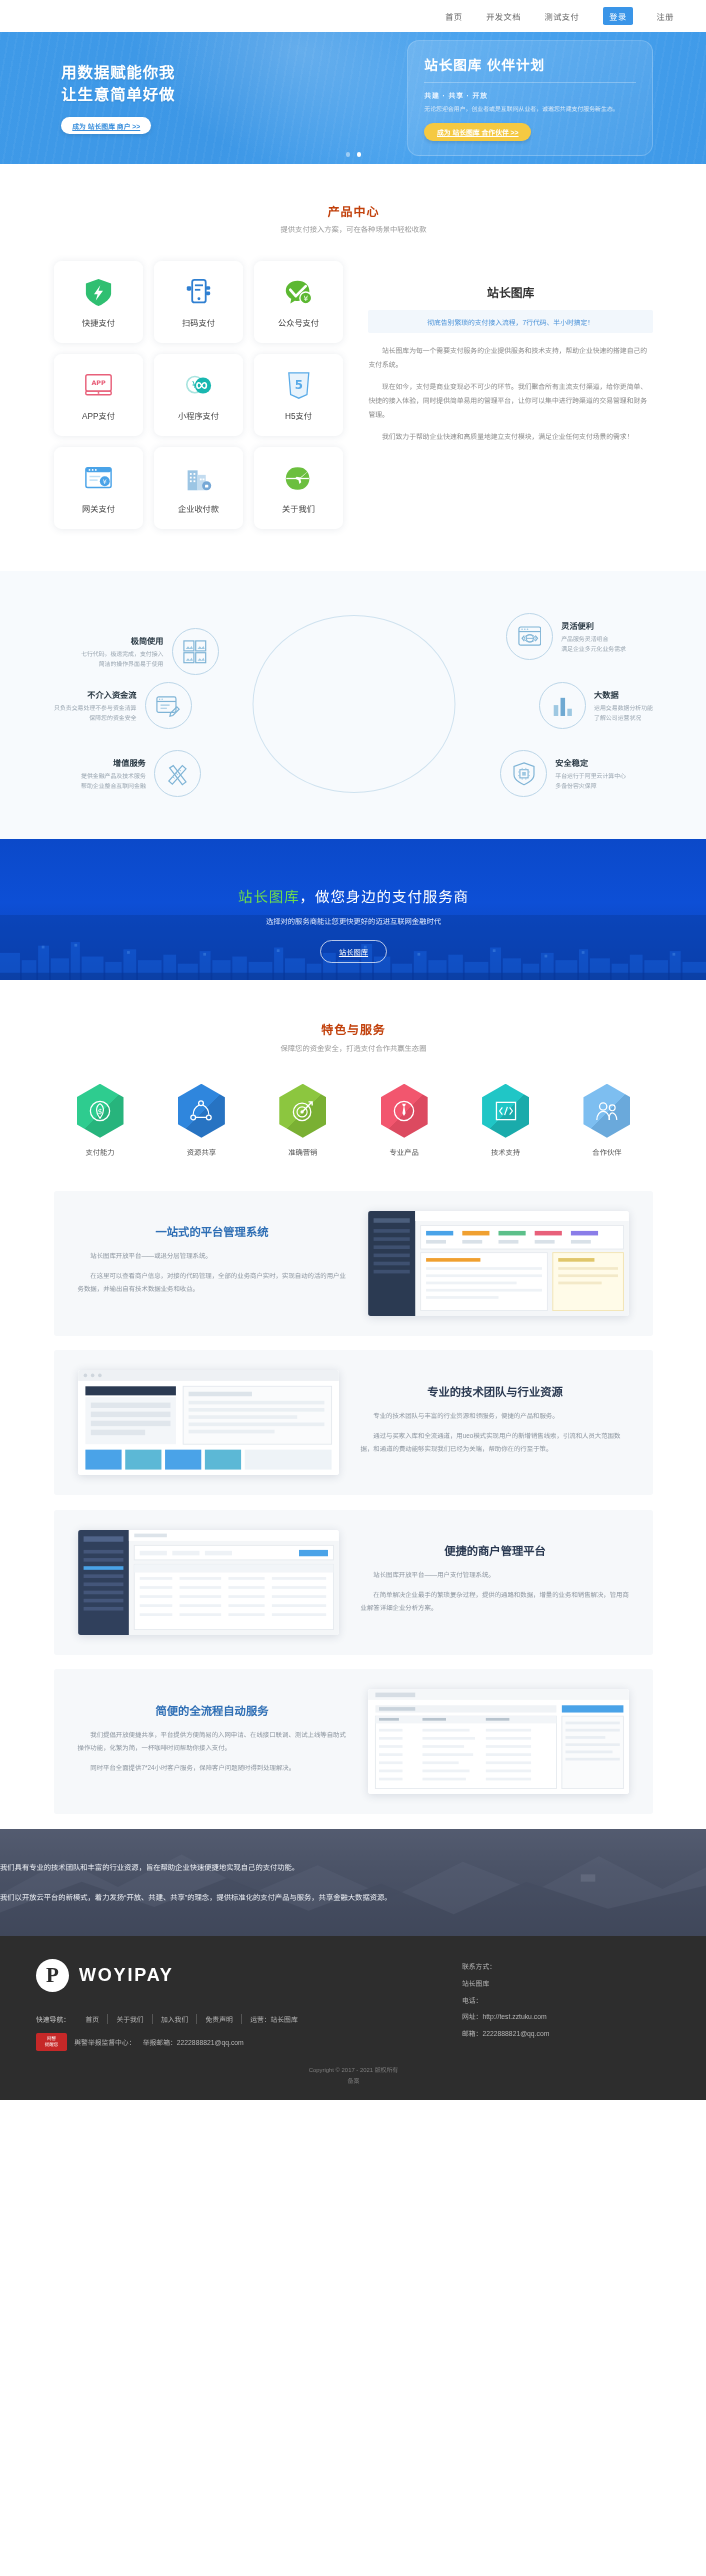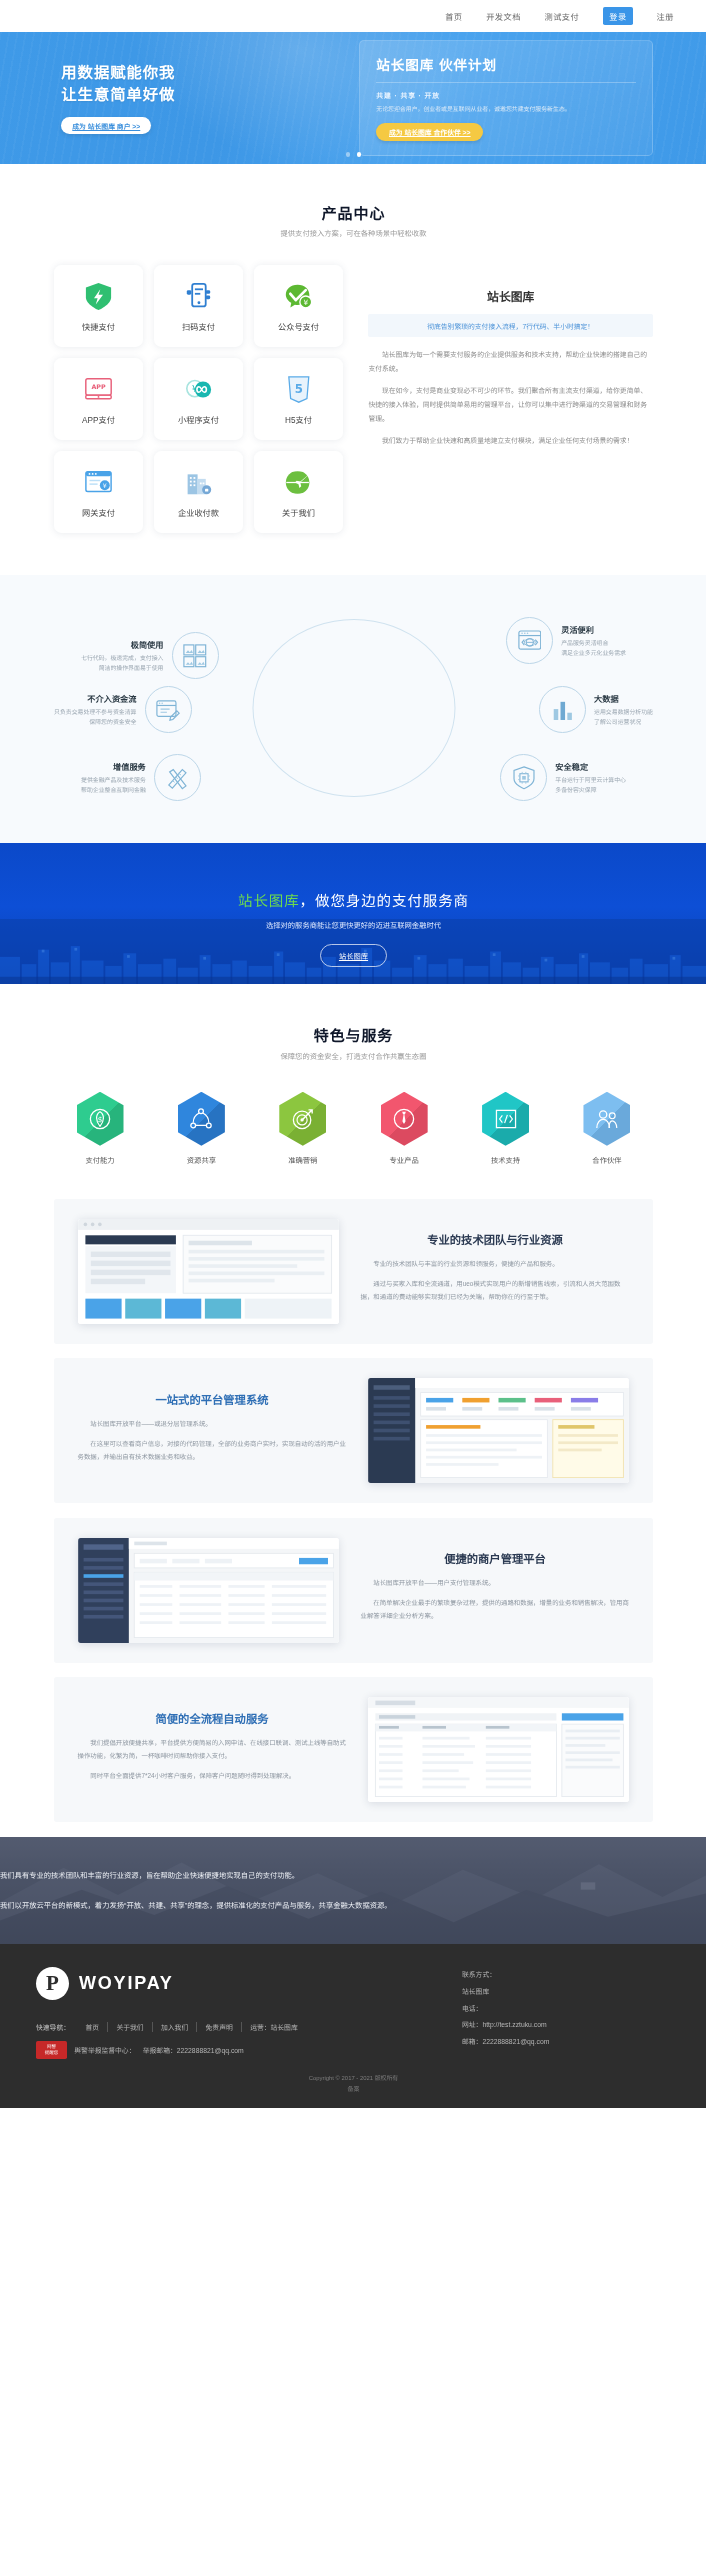--- a/index.html
+++ b/index.html
@@ -42,21 +42,21 @@
   .hero-title {
     color:#fff; font-size:15.4px; line-height:1.45; font-weight:bold; letter-spacing:0.9px;
     text-shadow:0 0.9px 1.8px rgba(0,0,0,.08);
   }
   .pill-white {
     display:inline-block; margin-top:11px; background:#fff; color:#3a8fdc;
     font-size:6.8px; padding:3.6px 11px; border-radius:18px; font-weight:bold;
     box-shadow:0 1.8px 4.5px rgba(0,0,0,.10); white-space:nowrap;
   }
   .hero-card {
-    width:294px; padding:12.7px 16.3px 14.5px; border-radius:5px;
+    width:246px; padding:12.7px 16.3px 14.5px; border-radius:12px;
     background:linear-gradient(160deg,rgba(255,255,255,.16),rgba(255,255,255,.06));
     border:0.9px solid rgba(255,255,255,.18); text-align:left;
   }
   .hero-card h3 { color:#fff; font-size:13.6px; font-weight:bold; letter-spacing:0.9px; }
   .hero-card .rule { height:0.9px; background:rgba(255,255,255,.28); margin:8.2px 0 7.3px; }
   .hero-card .sub { color:#eaf4ff; font-size:6.8px; font-weight:bold; letter-spacing:0.9px; }
   .hero-card .desc { color:#dbeaf8; font-size:5.9px; line-height:1.7; margin-top:4.5px; }
   .pill-yellow {
     display:inline-block; margin-top:9px; background:#f5c942; color:#fff;
     font-size:6.8px; padding:3.6px 12.7px; border-radius:18px; font-weight:bold;
@@ -64,21 +64,21 @@
   }
   .dots { position:absolute; bottom:5.4px; left:0; width:100%; text-align:center; }
   .dots i {
     display:inline-block; width:4.5px; height:4.5px; border-radius:50%;
     background:rgba(255,255,255,.45); margin:0 1.8px;
   }
   .dots i.on { background:#fff; }
 
   
   .sec-head { text-align:center; }
-  .sec-head h2 { font-size:15px; color:#0f172a; font-weight:bold; letter-spacing:0.9px; }
+  .sec-head h2 { font-size:12px; color:#c2410c; font-weight:bold; letter-spacing:0.9px; }
   .sec-head p { font-size:7.3px; color:#999; margin-top:5.4px; }
 
   .section { width:599px; margin:0 auto; }
 
   
   .products { padding:38px 0 42px; background:#fff; }
   .prod-body { display:flex; gap:25.4px; margin-top:27px; }
   .prod-grid { display:grid; grid-template-columns:repeat(3,1fr); gap:11px; width:289px; }
   .prod-card {
     background:#fff; border-radius:7.3px; height:82px;
@@ -613,55 +613,20 @@
                 <circle cx="19" cy="8.5" r="3.2" fill="none" stroke="#fff" stroke-width="1.3"></circle>
                 <path d="M15.5 22 C15.5 16.5 17 14 19 14 s5 2.5 5 8" fill="none" stroke="#fff" stroke-width="1.3"></path>
               </svg>
           </div>
           <div class="lbl">合作伙伴</div>
         </div>
       </div>
     </div>
   </section>
 
-  <div class="show">
-    <div class="shot">
-      <svg width="261" height="105" viewBox="0 0 288 116">
-        <rect width="288" height="116" fill="#fff"></rect>
-        <rect x="0" y="0" width="288" height="12" fill="#eef1f4"></rect>
-        <circle cx="8" cy="6" r="2" fill="#cfd6dd"></circle>
-          <circle cx="16" cy="6" r="2" fill="#cfd6dd"></circle>
-          <circle cx="24" cy="6" r="2" fill="#cfd6dd"></circle>
-        <rect x="8" y="18" width="100" height="10" fill="#2b3a52"></rect>
-        <rect x="8" y="30" width="100" height="52" fill="#f3f6f9"></rect>
-        <rect x="14" y="36" width="88" height="6" fill="#e0e6ec"></rect>
-        <rect x="14" y="46" width="88" height="6" fill="#e0e6ec"></rect>
-        <rect x="14" y="56" width="88" height="6" fill="#e0e6ec"></rect>
-        <rect x="14" y="66" width="60" height="6" fill="#e0e6ec"></rect>
-        <rect x="116" y="18" width="164" height="64" fill="#fafbfc" stroke="#e4e9ee"></rect>
-        <rect x="122" y="24" width="70" height="5" fill="#dde4ea"></rect>
-        <rect x="122" y="34" width="150" height="4" fill="#eaeff3"></rect>
-        <rect x="122" y="42" width="150" height="4" fill="#eaeff3"></rect>
-        <rect x="122" y="50" width="120" height="4" fill="#eaeff3"></rect>
-        <rect x="122" y="58" width="150" height="4" fill="#eaeff3"></rect>
-        <rect x="122" y="66" width="95" height="4" fill="#eaeff3"></rect>
-        <rect x="8" y="88" width="40" height="22" fill="#4aa3e8"></rect>
-        <rect x="52" y="88" width="40" height="22" fill="#5cb8d6"></rect>
-        <rect x="96" y="88" width="40" height="22" fill="#4aa3e8"></rect>
-        <rect x="140" y="88" width="40" height="22" fill="#5cb8d6"></rect>
-        <rect x="184" y="88" width="96" height="22" fill="#eef3f7"></rect>
-      </svg>
-    </div>
-    <div class="show-txt">
-      <h3 class="dark">专业的技术团队与行业资源</h3>
-      <p>专业的技术团队与丰富的行业资源和领服务，便捷的产品和服务。</p>
-      <p>通过与买家入库和全流通道，用ueo模式实现用户的新增销售线索，引流和人员大范围数据，和通道的费动能够实现我们已经为关端，帮助你在的行至于策。</p>
-    </div>
-  </div>
-
   <div class="show alt">
     <div class="shot">
       <svg width="261" height="105" viewBox="0 0 288 116">
         <rect width="288" height="116" fill="#f4f6f8"></rect>
         <rect x="0" y="0" width="52" height="116" fill="#2b3a52"></rect>
         <rect x="6" y="8" width="40" height="5" fill="#4b5e7c"></rect>
         <rect x="6" y="20" width="40" height="4" fill="#3e5070"></rect>
           <rect x="6" y="29" width="40" height="4" fill="#3e5070"></rect>
         <rect x="6" y="38" width="40" height="4" fill="#3e5070"></rect>
           <rect x="6" y="47" width="40" height="4" fill="#3e5070"></rect>
@@ -690,20 +655,55 @@
         <rect x="210" y="52" width="40" height="4" fill="#e0c66a"></rect>
         <rect x="210" y="62" width="66" height="3" fill="#f3e9c8"></rect>
           <rect x="210" y="70" width="66" height="3" fill="#f3e9c8"></rect>
         <rect x="210" y="78" width="48" height="3" fill="#f3e9c8"></rect>
       </svg>
     </div>
     <div class="show-txt">
       <h3>一站式的平台管理系统</h3>
       <p>站长图库开放平台——或退分层管理系统。</p>
       <p>在这里可以查看商户信息，对接的代码管理，全部的业务商户实时，实现自动的活的用户业务数据，并输出自有技术数据业务和收益。</p>
+    </div>
+  </div>
+
+  <div class="show">
+    <div class="shot">
+      <svg width="261" height="105" viewBox="0 0 288 116">
+        <rect width="288" height="116" fill="#fff"></rect>
+        <rect x="0" y="0" width="288" height="12" fill="#eef1f4"></rect>
+        <circle cx="8" cy="6" r="2" fill="#cfd6dd"></circle>
+          <circle cx="16" cy="6" r="2" fill="#cfd6dd"></circle>
+          <circle cx="24" cy="6" r="2" fill="#cfd6dd"></circle>
+        <rect x="8" y="18" width="100" height="10" fill="#2b3a52"></rect>
+        <rect x="8" y="30" width="100" height="52" fill="#f3f6f9"></rect>
+        <rect x="14" y="36" width="88" height="6" fill="#e0e6ec"></rect>
+        <rect x="14" y="46" width="88" height="6" fill="#e0e6ec"></rect>
+        <rect x="14" y="56" width="88" height="6" fill="#e0e6ec"></rect>
+        <rect x="14" y="66" width="60" height="6" fill="#e0e6ec"></rect>
+        <rect x="116" y="18" width="164" height="64" fill="#fafbfc" stroke="#e4e9ee"></rect>
+        <rect x="122" y="24" width="70" height="5" fill="#dde4ea"></rect>
+        <rect x="122" y="34" width="150" height="4" fill="#eaeff3"></rect>
+        <rect x="122" y="42" width="150" height="4" fill="#eaeff3"></rect>
+        <rect x="122" y="50" width="120" height="4" fill="#eaeff3"></rect>
+        <rect x="122" y="58" width="150" height="4" fill="#eaeff3"></rect>
+        <rect x="122" y="66" width="95" height="4" fill="#eaeff3"></rect>
+        <rect x="8" y="88" width="40" height="22" fill="#4aa3e8"></rect>
+        <rect x="52" y="88" width="40" height="22" fill="#5cb8d6"></rect>
+        <rect x="96" y="88" width="40" height="22" fill="#4aa3e8"></rect>
+        <rect x="140" y="88" width="40" height="22" fill="#5cb8d6"></rect>
+        <rect x="184" y="88" width="96" height="22" fill="#eef3f7"></rect>
+      </svg>
+    </div>
+    <div class="show-txt">
+      <h3 class="dark">专业的技术团队与行业资源</h3>
+      <p>专业的技术团队与丰富的行业资源和领服务，便捷的产品和服务。</p>
+      <p>通过与买家入库和全流通道，用ueo模式实现用户的新增销售线索，引流和人员大范围数据，和通道的费动能够实现我们已经为关端，帮助你在的行至于策。</p>
     </div>
   </div>
 
   <div class="show">
     <div class="shot">
       <svg width="261" height="105" viewBox="0 0 288 116">
         <rect width="288" height="116" fill="#f4f6f8"></rect>
         <rect x="0" y="0" width="56" height="116" fill="#30405c"></rect>
         <rect x="6" y="7" width="44" height="6" fill="#50648a"></rect>
         <rect x="6" y="22" width="44" height="4" fill="#44567a"></rect>

